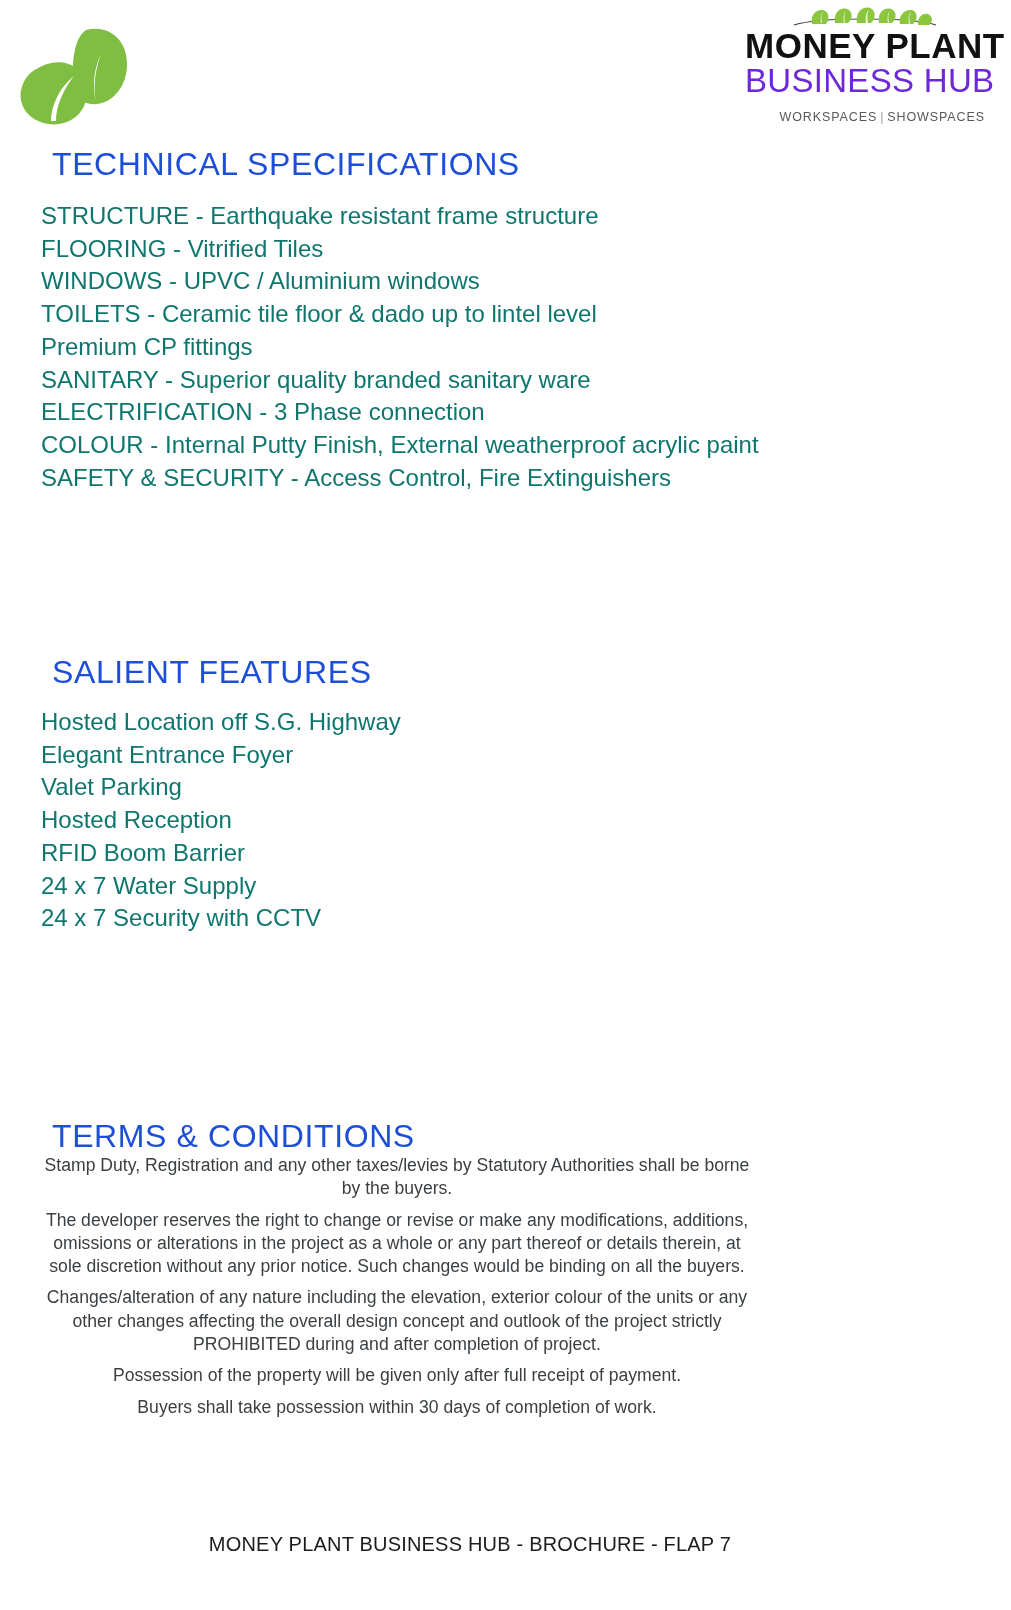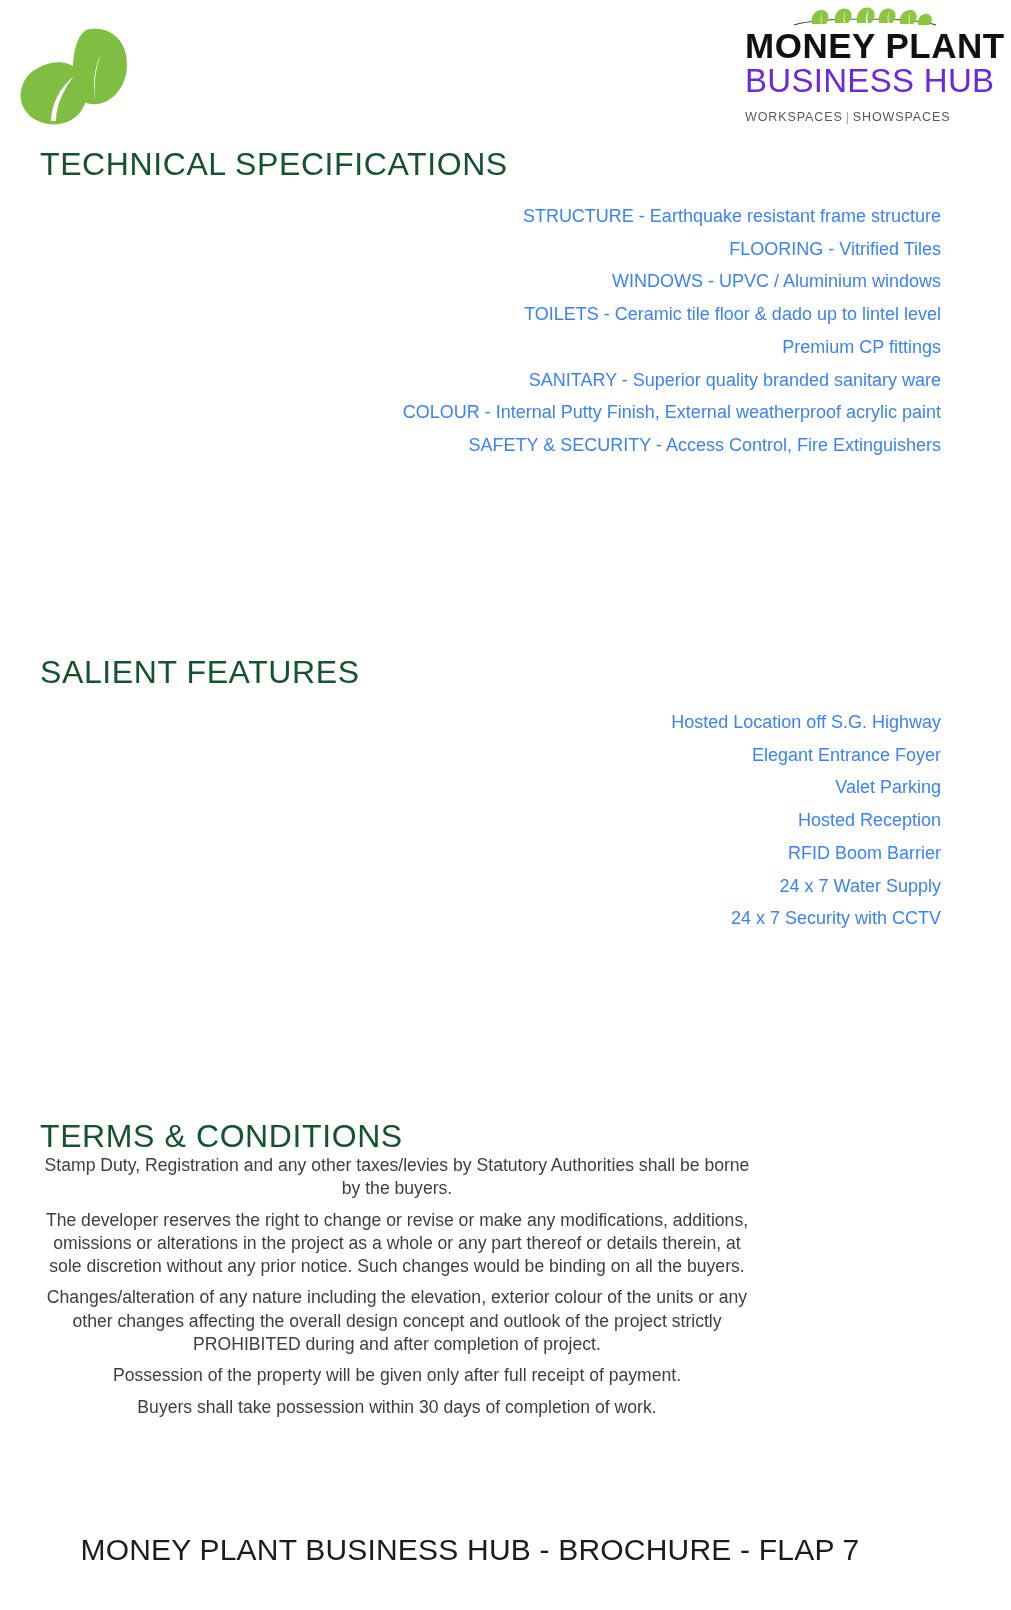--- a/index.html
+++ b/index.html
@@ -31,21 +31,21 @@
     width: 150px;
     height: 105px;
   }
 
   
   .logo-block {
     position: absolute;
     right: 26px;
     top: 4px;
     width: 240px;
-    text-align: left;
+    text-align: right;
   }
   .logo-vine {
     display: block;
     width: 150px;
     height: 26px;
     margin: 0 auto -2px auto;
   }
   .logo-line1 {
     font-family: "Liberation Sans", sans-serif;
     font-weight: 700;
@@ -73,42 +73,41 @@
     white-space: nowrap;
   }
   .logo-tagline .sep {
     color: #9aa0a4;
     padding: 0 3px;
   }
 
   
   .section-heading {
     position: absolute;
-    left: 40px;
+    left: 52px;
     font-family: "Liberation Sans", sans-serif;
     font-weight: 400;
     font-size: 32px;
     letter-spacing: 0.6px;
-    color: #14532d;
+    color: #1d4ed8;
     white-space: nowrap;
   }
 
   
   .spec-list {
     position: absolute;
     left: 41px;
     width: 900px;
   }
   .spec-list .line {
     font-family: "Liberation Sans", sans-serif;
-    font-size: 18px;
+    font-size: 24px;
     line-height: 32.7px;
-    color: #3b82f6;
-    white-space: nowrap;
-    text-align: right;
+    color: #0f766e;
+    white-space: nowrap;
   }
 
   
   .terms-body {
     position: absolute;
     left: 41px;
     width: 712px;
   }
   .terms-body p {
     font-family: "Liberation Sans", sans-serif;
@@ -120,21 +119,21 @@
   .terms-body p:last-child { margin-bottom: 8px; }
 
   
   .footer {
     position: absolute;
     left: 0;
     top: 1533px;
     width: 940px;
     text-align: center;
     font-family: "Liberation Sans", sans-serif;
-    font-size: 30px;
+    font-size: 20px;
     letter-spacing: 0.2px;
     color: #1c1c1c;
     white-space: nowrap;
   }
 </style>
 </head>
 <body>
 
 <div class="page">
 
@@ -177,20 +176,21 @@
 
   <div class="section-heading" style="top:146px;">TECHNICAL SPECIFICATIONS</div>
 
   <div class="spec-list" style="top:200px;">
     <div class="line">STRUCTURE - Earthquake resistant frame structure</div>
     <div class="line">FLOORING - Vitrified Tiles</div>
     <div class="line">WINDOWS - UPVC / Aluminium windows</div>
     <div class="line">TOILETS - Ceramic tile floor &amp; dado up to lintel level</div>
     <div class="line">Premium CP fittings</div>
     <div class="line">SANITARY - Superior quality branded sanitary ware</div>
+    <div class="line">ELECTRIFICATION - 3 Phase connection</div>
     <div class="line">COLOUR - Internal Putty Finish, External weatherproof acrylic paint</div>
     <div class="line">SAFETY &amp; SECURITY - Access Control, Fire Extinguishers</div>
   </div>
 
   <div class="section-heading" style="top:654px;">SALIENT FEATURES</div>
 
   <div class="spec-list" style="top:706px;">
     <div class="line">Hosted Location off S.G. Highway</div>
     <div class="line">Elegant Entrance Foyer</div>
     <div class="line">Valet Parking</div>

